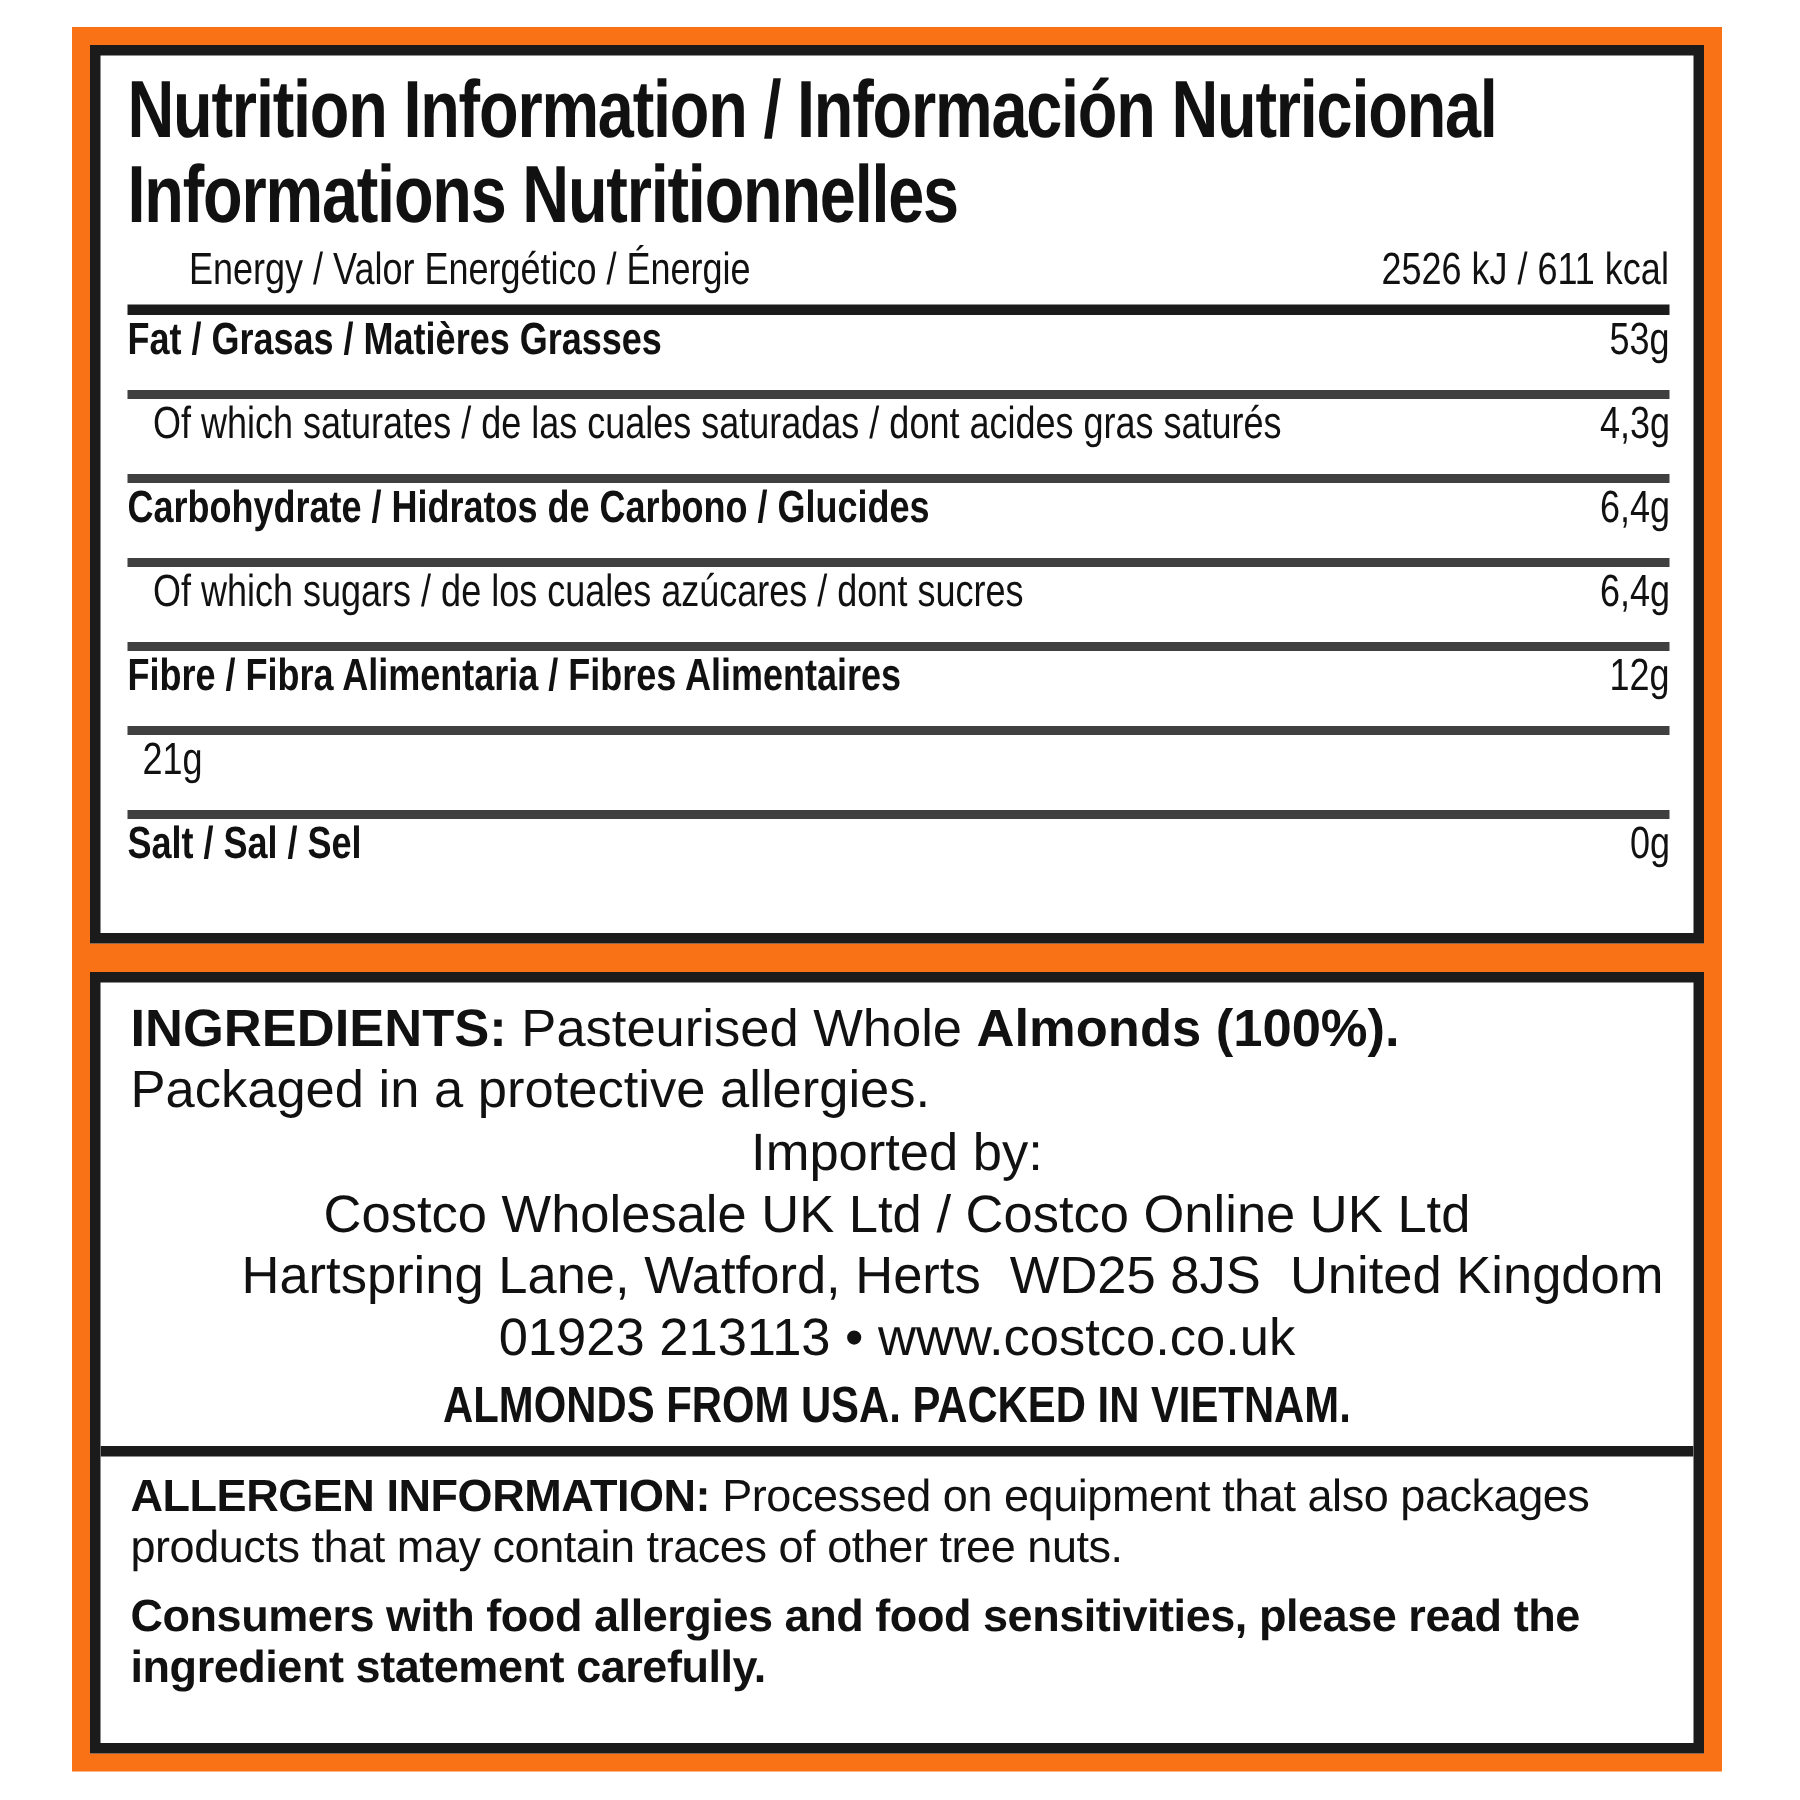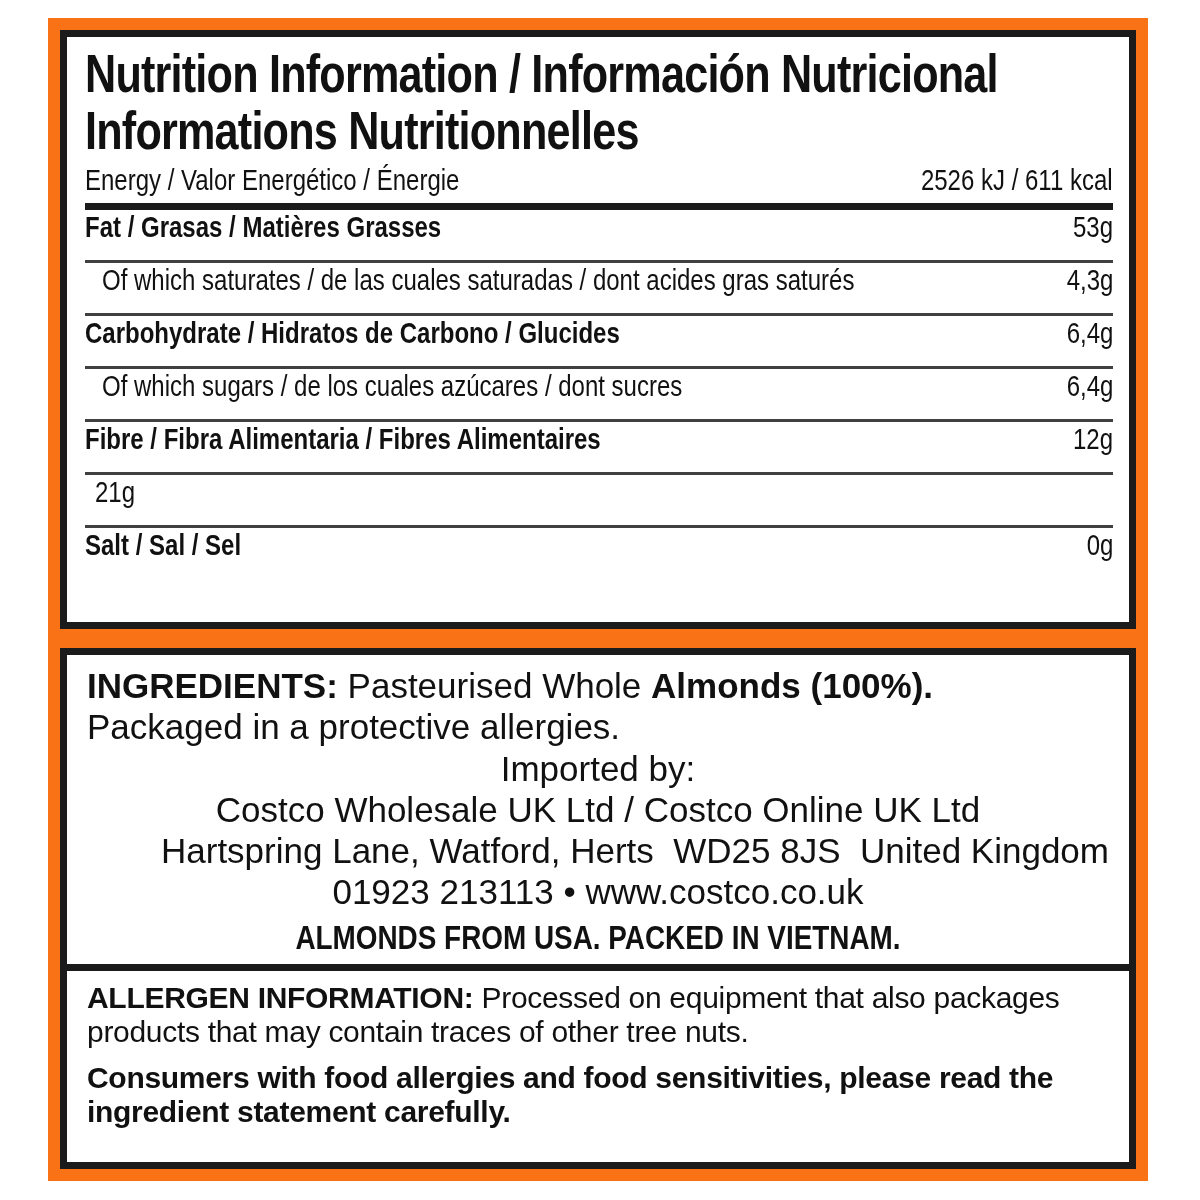--- a/index.html
+++ b/index.html
@@ -23,26 +23,26 @@
   
   .cxl{display:inline-block;transform:scaleX(.8);transform-origin:0 50%;white-space:nowrap;}
   .cxr{display:inline-block;transform:scaleX(.8);transform-origin:100% 50%;white-space:nowrap;}
   .cxc{display:inline-block;transform:scaleX(.82);transform-origin:50% 50%;white-space:nowrap;}
   .b{font-weight:bold;}
 
   .title-line{font-weight:bold;font-size:54px;line-height:1.06;letter-spacing:-1px;}
   .colhead{margin-top:14px;font-size:30px;height:36px;line-height:36px;}
   .colhead-right{margin-left:46px;}
   .energy-row{display:flex;justify-content:space-between;align-items:center;margin-top:2px;font-size:30px;height:38px;}
-  .energy-row .lab{flex:1 1 auto;min-width:0;}
+  .energy-row .lab{flex:1 1 auto;min-width:0;margin-left:41px;}
   .energy-row .val{flex:none;}
   .thick-bar{height:7px;background:#1b1b1b;margin-top:4px;}
 
   .nrow{display:flex;justify-content:space-between;height:50px;font-size:30px;}
-  .nrow + .nrow{border-top:3px solid #404040;}
+  .nrow + .nrow{border-top:6px solid #404040;}
   .nrow .nlabel{flex:1 1 auto;min-width:0;}
   .nrow.indent .nlabel{padding-left:17px;}
   .nrow .nvalue{flex:none;}
 
   .info-top{padding:10px 20px 0 20px;font-size:35px;line-height:1.18;flex:none;}
   .ing-line{text-align:left;}
   .center{text-align:center;}
   .address{white-space:pre-wrap;text-align:right;}
   .origin-line{text-align:center;font-weight:bold;font-size:34px;margin-top:4px;line-height:1.2;}
   .divider{height:7px;background:#1b1b1b;margin-top:6px;flex:none;}

